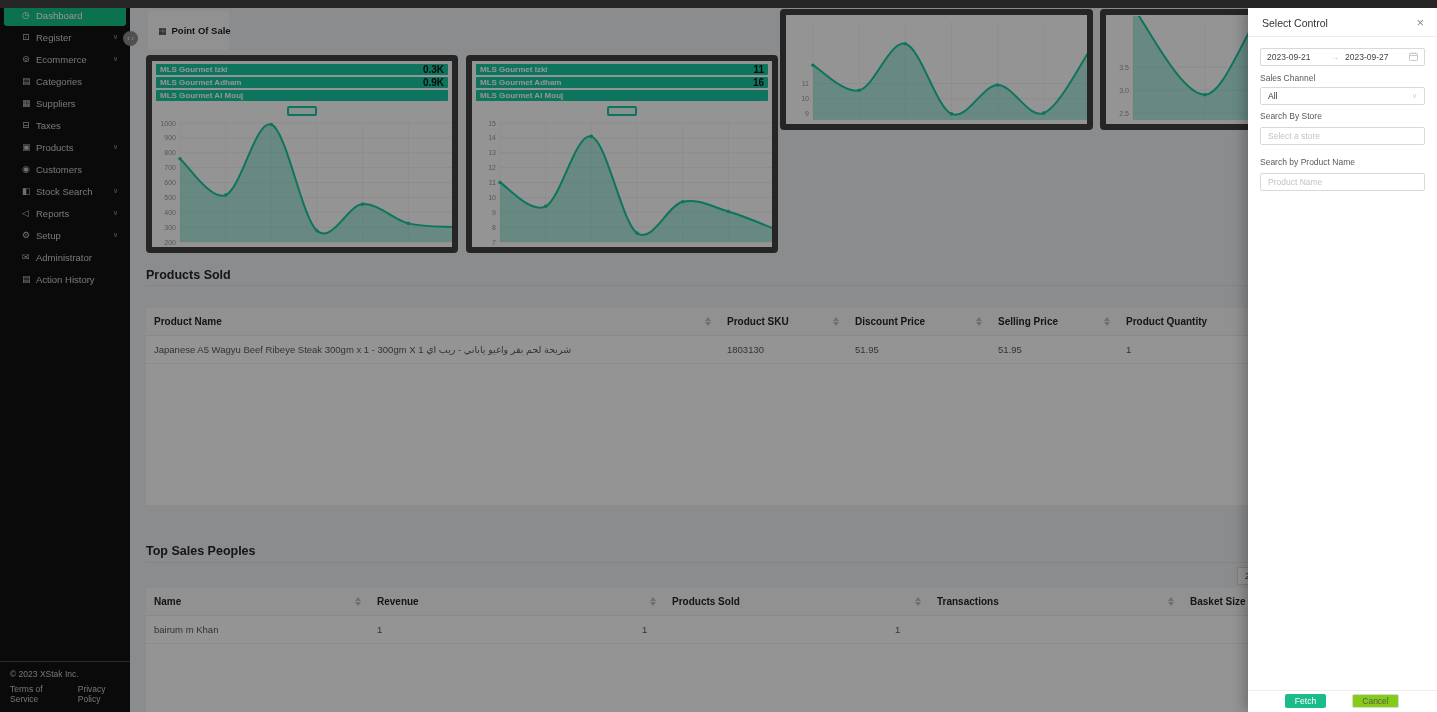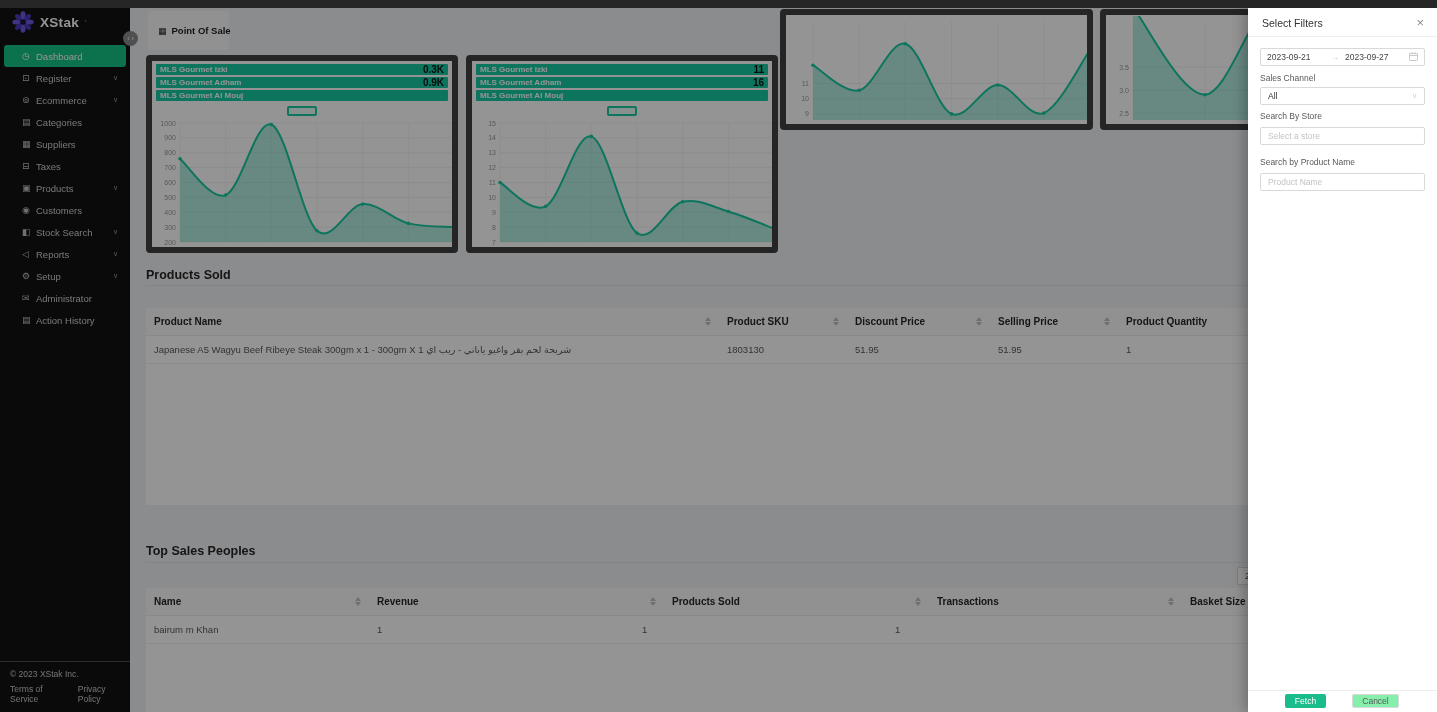--- a/index.html
+++ b/index.html
@@ -93,48 +93,29 @@
   .f-select { display:flex; align-items:center; justify-content:space-between; border:1px solid #d9d9d9; border-radius:2px;
     height:18px; padding:0 7px; font-size:8.5px; color:#333; cursor:pointer; margin-bottom:6px; }
   .f-select .chev { color:#cfcfcf; font-size:7px; }
   .f-input { width:100%; border:1px solid #d9d9d9; border-radius:2px; height:18px; padding:0 7px; font-size:8.5px;
     color:#333; outline:none; margin-bottom:6px; font-family:inherit; }
   .f-input::placeholder { color:#c3c3c3; }
   .drawer-footer { position:absolute; left:0; bottom:0; width:100%; height:22px; border-top:1px solid #ededed;
     display:flex; align-items:center; }
   .btn-fetch { position:absolute; left:37px; bottom:4px; width:41px; height:14px; background:#1abc8c; color:#fff;
     border:none; border-radius:2px; font-size:8.5px; cursor:pointer; font-family:inherit; line-height:12px; }
-  .btn-cancel { position:absolute; left:104px; bottom:4px; width:47px; height:14px; background:#86efac; color:#595959;
+  .btn-cancel { position:absolute; left:104px; bottom:4px; width:47px; height:14px; background:#84cc16; color:#595959;
     border:1px solid #d9d9d9; border-radius:2px; font-size:8.5px; cursor:pointer; font-family:inherit; line-height:11px; }
 </style>
 </head>
 <body>
 
 <div id="app">
 
   <aside class="sidebar">
-    <div class="logo">
-      <svg width="22" height="22" viewBox="-11 -11 22 22">
-        <g>
-          <ellipse cx="0" cy="-6.5" rx="2.6" ry="4.2" fill="#6d5ae0"></ellipse>
-          <ellipse cx="0" cy="6.5" rx="2.6" ry="4.2" fill="#6d5ae0"></ellipse>
-          <ellipse cx="-6.5" cy="0" rx="4.2" ry="2.6" fill="#6d5ae0"></ellipse>
-          <ellipse cx="6.5" cy="0" rx="4.2" ry="2.6" fill="#6d5ae0"></ellipse>
-          <g transform="rotate(45)">
-            <ellipse cx="0" cy="-6.5" rx="2.4" ry="4" fill="#4a3bbf"></ellipse>
-            <ellipse cx="0" cy="6.5" rx="2.4" ry="4" fill="#4a3bbf"></ellipse>
-            <ellipse cx="-6.5" cy="0" rx="4" ry="2.4" fill="#4a3bbf"></ellipse>
-            <ellipse cx="6.5" cy="0" rx="4" ry="2.4" fill="#4a3bbf"></ellipse>
-          </g>
-          <circle cx="0" cy="0" r="2.6" fill="#1c1438"></circle>
-        </g>
-      </svg>
-      <span class="logo-text">XStak</span>
-      <span class="logo-tm">’</span>
-    </div>
     <nav class="menu" id="menu">
         <div class="menu-item active">
           <span class="mi-icon">◷</span>
           <span class="mi-label">Dashboard</span>
         </div>
         <div class="menu-item">
           <span class="mi-icon">⊡</span>
           <span class="mi-label">Register</span>
           <span class="mi-chev">∨</span>
         </div>
@@ -478,21 +459,21 @@
         <div class="t-cell" style="width: 265px;">1</div>
         <div class="t-cell" style="width: 253px;">1</div>
         <div class="t-cell" style="width: 255px;">1</div>
       </div>
     </div>
 
   <div class="dim-overlay"></div>
 
   <aside class="drawer">
     <div class="drawer-header">
-      <span class="drawer-title">Select Filters</span>
+      <span class="drawer-title">Select Control</span>
       <button class="drawer-close">×</button>
     </div>
     <div class="drawer-body">
       <div class="date-range">
         <input class="date-input" value="2023-09-21" style="">
         <span class="range-arrow">→</span>
         <input class="date-input" value="2023-09-27" style="">
         <span class="cal-icon">
           <svg width="9" height="9" viewBox="0 0 10 10">
               <rect x="0.5" y="1.5" width="9" height="8" rx="1" fill="none" stroke="#bfbfbf"></rect>

